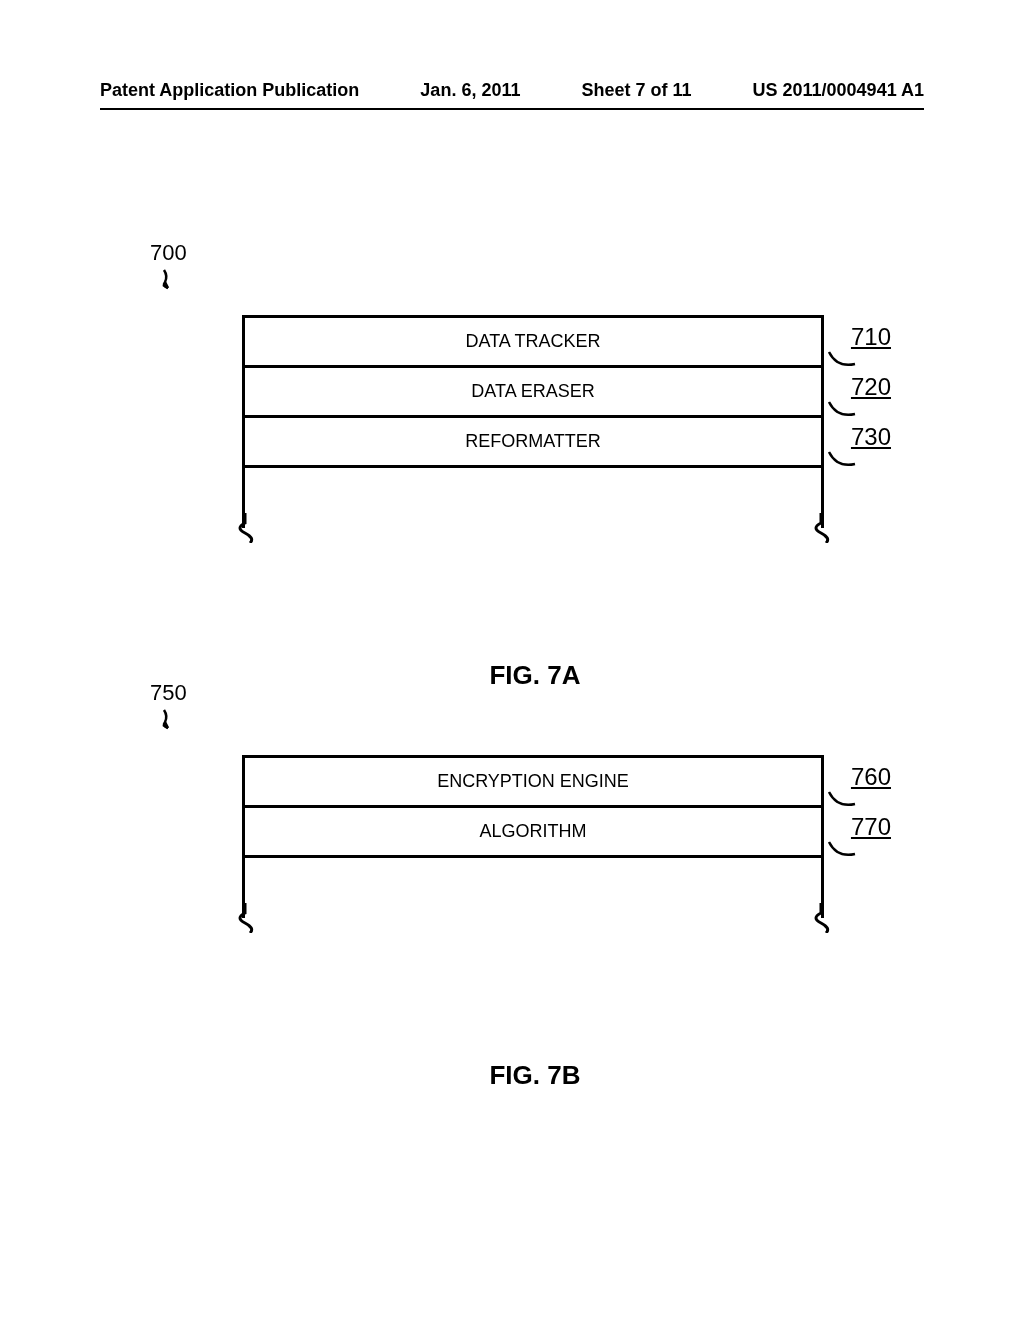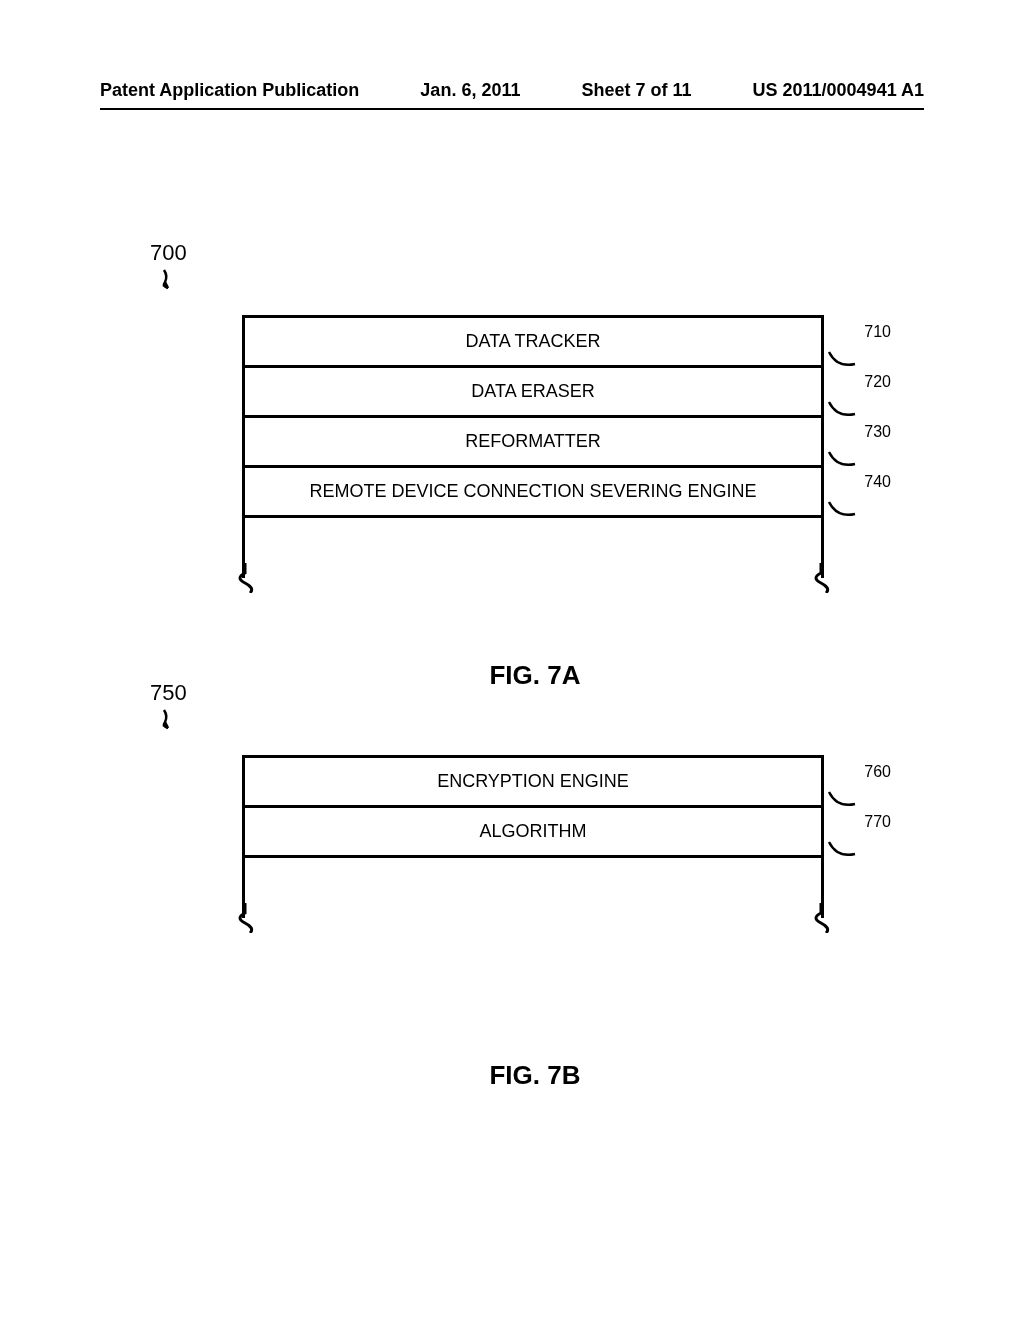--- a/index.html
+++ b/index.html
@@ -93,21 +93,22 @@
     
     .box-row-empty {
       height: 60px;
       border-bottom: none;
     }
     
     .ref-label {
       position: absolute;
       right: -70px;
       top: 5px;
-      font-size: 16px;
+      font-size: 24px;
+      text-decoration: underline;
     }
     
     .leader-swoop {
       position: absolute;
       right: -38px;
       top: 32px;
       width: 32px;
       height: 20px;
     }
     
@@ -177,27 +178,20 @@
         <path d="M 2 2 Q 10 18, 28 14" fill="none" stroke="#000" stroke-width="2.5"></path>
       </svg>
     </div>
     <div class="box-row">
       <span>REFORMATTER</span>
       <span class="ref-label">730</span>
       <svg class="leader-swoop" viewBox="0 0 32 20">
         <path d="M 2 2 Q 10 18, 28 14" fill="none" stroke="#000" stroke-width="2.5"></path>
       </svg>
     </div>
-    <div class="box-row">
-      <span>REMOTE DEVICE CONNECTION SEVERING ENGINE</span>
-      <span class="ref-label">740</span>
-      <svg class="leader-swoop" viewBox="0 0 32 20">
-        <path d="M 2 2 Q 10 18, 28 14" fill="none" stroke="#000" stroke-width="2.5"></path>
-      </svg>
-    </div>
     <div class="box-row-empty">
       <svg class="bottom-squiggle-left" viewBox="0 0 40 30">
         <path d="M 15 0 L 15 10 Q 5 15, 15 20 Q 25 25, 20 30" fill="none" stroke="#000" stroke-width="3"></path>
       </svg>
       <svg class="bottom-squiggle-right" viewBox="0 0 40 30">
         <path d="M 25 0 L 25 10 Q 15 15, 25 20 Q 35 25, 30 30" fill="none" stroke="#000" stroke-width="3"></path>
       </svg>
     </div>
   </div>
 

